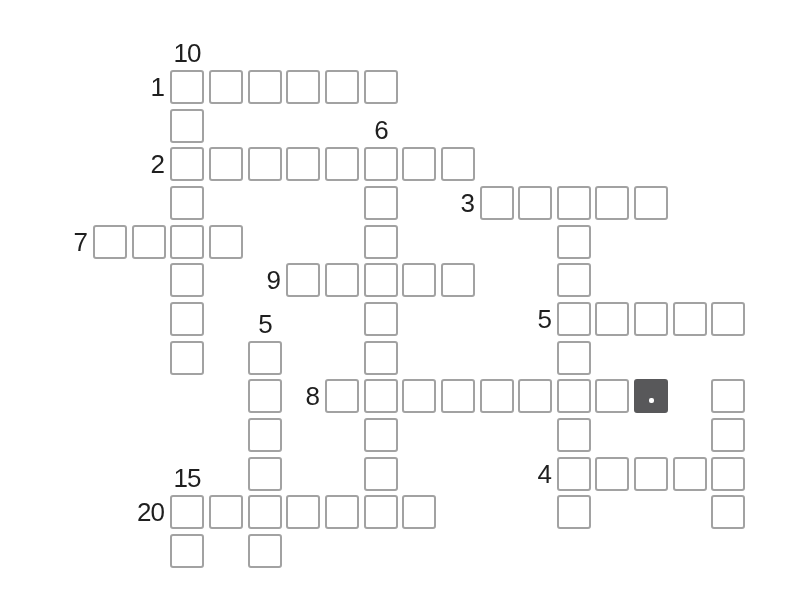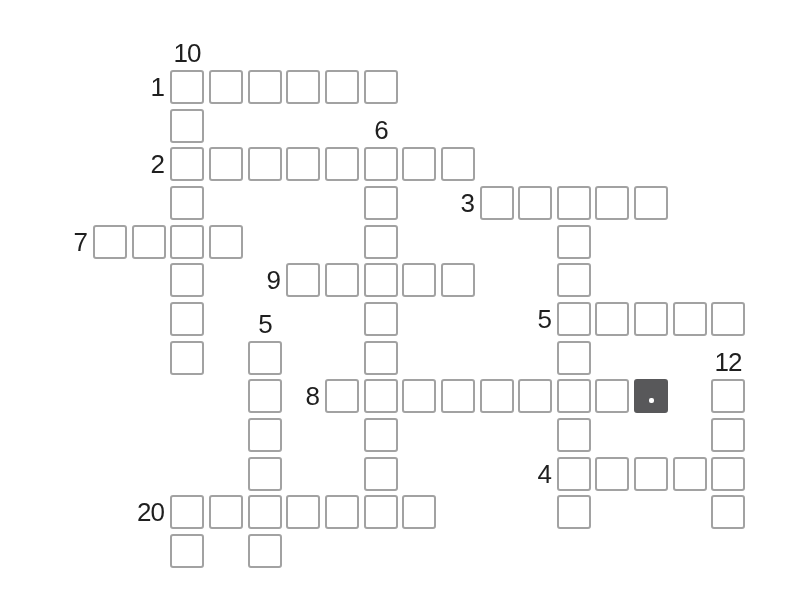--- a/index.html
+++ b/index.html
@@ -132,29 +132,29 @@
     <div class="cell" style="left: 170px; top: 186px;"></div>
     <div class="cell" style="left: 170px; top: 263px;"></div>
     <div class="cell" style="left: 170px; top: 302px;"></div>
     <div class="cell" style="left: 170px; top: 341px;"></div>
     <div class="num across" style="left: 112px; top: 495px;">20</div>
     <div class="cell" style="left: 170px; top: 495px;"></div>
     <div class="cell" style="left: 209px; top: 495px;"></div>
     <div class="cell" style="left: 286px; top: 495px;"></div>
     <div class="cell" style="left: 325px; top: 495px;"></div>
     <div class="cell" style="left: 402px; top: 495px;"></div>
-    <div class="num down" style="left: 688px; top: 346px;">12</div>
     <div class="cell" style="left: 711px; top: 379px;"></div>
     <div class="cell" style="left: 711px; top: 418px;"></div>
     <div class="cell" style="left: 711px; top: 495px;"></div>
     <div class="cell" style="left: 557px; top: 225px;"></div>
     <div class="cell" style="left: 557px; top: 263px;"></div>
     <div class="cell" style="left: 557px; top: 302px;"></div>
     <div class="cell" style="left: 557px; top: 341px;"></div>
     <div class="cell" style="left: 557px; top: 418px;"></div>
     <div class="cell" style="left: 557px; top: 495px;"></div>
     <div class="num across" style="left: 499px; top: 302px;">5</div>
     <div class="cell" style="left: 595px; top: 302px;"></div>
     <div class="cell" style="left: 634px; top: 302px;"></div>
     <div class="cell" style="left: 673px; top: 302px;"></div>
     <div class="cell" style="left: 711px; top: 302px;"></div>
+    <div class="num down" style="left: 147px; top: 462px;">15</div>
     <div class="cell" style="left: 170px; top: 534px;"></div>
   </div>
 
 </body></html>

